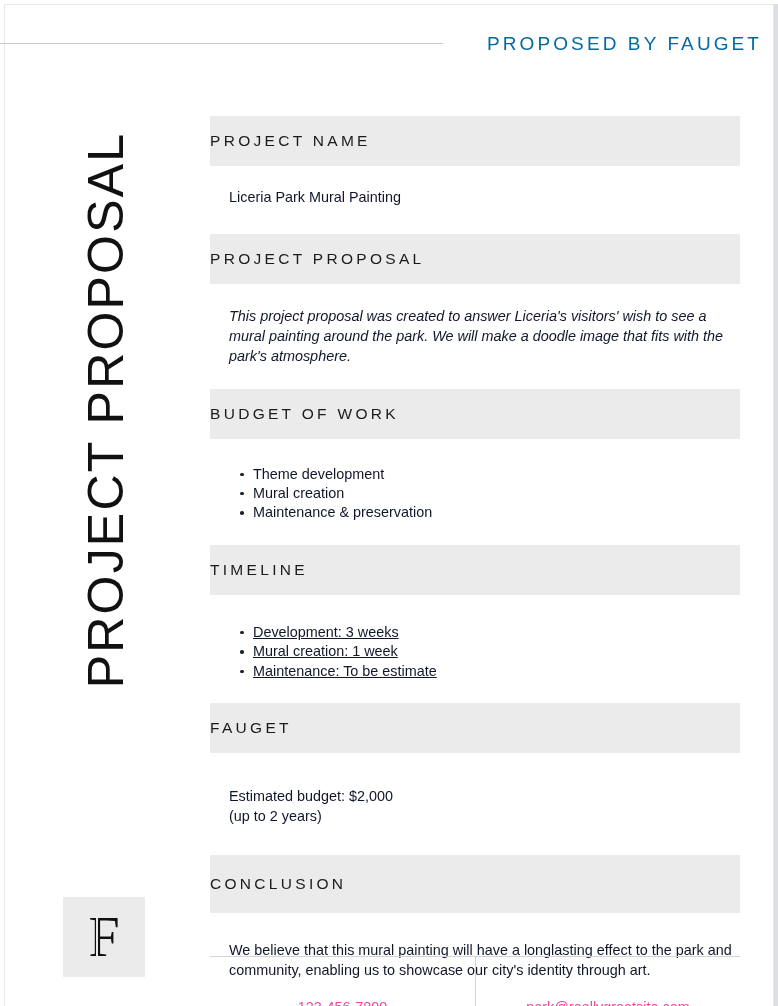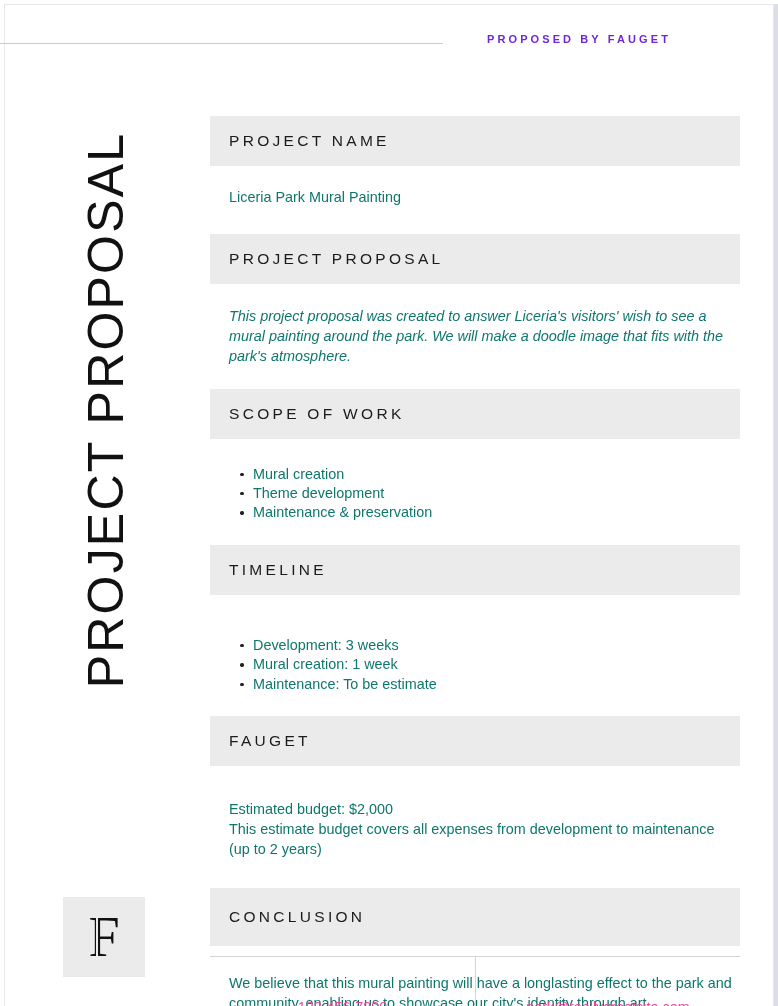--- a/index.html
+++ b/index.html
@@ -57,24 +57,24 @@
     top: 43px;
     width: 443px;
     height: 1px;
     background: #c9cacc;
   }
   .proposed-by {
     position: absolute;
     left: 487px;
     top: 33px;
     width: 260px;
-    font-size: 11px;
-    font-weight: bold;
+    font-size: 19px;
+    font-weight: normal;
     letter-spacing: 3.1px;
-    color: #6d28d9;
+    color: #0369a1;
     white-space: nowrap;
   }
 
   
   .vertical-title-wrap {
     position: absolute;
     left: 76px;
     top: 110px;
     width: 60px;
     height: 600px;
@@ -129,48 +129,47 @@
     left: 210px;
     top: 116px;
     width: 530px;
   }
 
   .section-bar {
     background: #ebebeb;
     height: 50px;
     display: flex;
     align-items: center;
-    padding-left: 19px;
     box-sizing: border-box;
   }
   .section-bar.tall {
     height: 58px;
   }
   .section-title {
     font-size: 15.5px;
     font-weight: 400;
     letter-spacing: 3.3px;
     color: #1b1b1b;
     white-space: nowrap;
   }
 
   .section-body {
     padding: 0 0 0 19px;
-    color: #0f766e;
+    color: #0f172a;
     font-size: 14.4px;
     line-height: 1.38;
   }
   .section-body p {
     margin: 0;
   }
 
   .sp-name   { padding-top: 22px; padding-bottom: 26px; }
   .sp-over   { padding-top: 23px; padding-bottom: 22px; font-style: italic; }
   .sp-scope  { padding-top: 26px; padding-bottom: 22px; }
-  .sp-time   { padding-top: 41px; padding-bottom: 22px; }
+  .sp-time   { padding-top: 28px; padding-bottom: 22px; text-decoration: underline; }
   .sp-budget { padding-top: 34px; padding-bottom: 28px; }
   .sp-concl  { padding-top: 28px; padding-bottom: 20px; }
 
   ul.bullets {
     margin: 0;
     padding-left: 24px;
     list-style: none;
   }
   ul.bullets li {
     position: relative;
@@ -253,47 +252,46 @@
     </div>
 
     <div class="section-bar">
       <span class="section-title">PROJECT PROPOSAL</span>
     </div>
     <div class="section-body sp-over">
       <p>This project proposal was created to answer Liceria's visitors' wish to see a mural painting around the park. We will make a doodle image that fits with the park's atmosphere.</p>
     </div>
 
     <div class="section-bar">
-      <span class="section-title">SCOPE OF WORK</span>
+      <span class="section-title">BUDGET OF WORK</span>
     </div>
     <div class="section-body sp-scope">
       <ul class="bullets">
+        <li>Theme development</li>
         <li>Mural creation</li>
-        <li>Theme development</li>
         <li>Maintenance &amp; preservation</li>
       </ul>
     </div>
 
     <div class="section-bar">
       <span class="section-title">TIMELINE</span>
     </div>
     <div class="section-body sp-time">
       <ul class="bullets">
         <li>Development: 3 weeks</li>
         <li>Mural creation: 1 week</li>
         <li>Maintenance: To be estimate</li>
       </ul>
     </div>
 
     <div class="section-bar">
       <span class="section-title">FAUGET</span>
     </div>
     <div class="section-body sp-budget">
       <p>Estimated budget: $2,000</p>
-      <p>This estimate budget covers all expenses from development to maintenance</p>
       <p>(up to 2 years)</p>
     </div>
 
     <div class="section-bar tall">
       <span class="section-title">CONCLUSION</span>
     </div>
     <div class="section-body sp-concl">
       <p>We believe that this mural painting will have a longlasting effect to the park and community, enabling us to showcase our city's identity through art.</p>
     </div>
 

